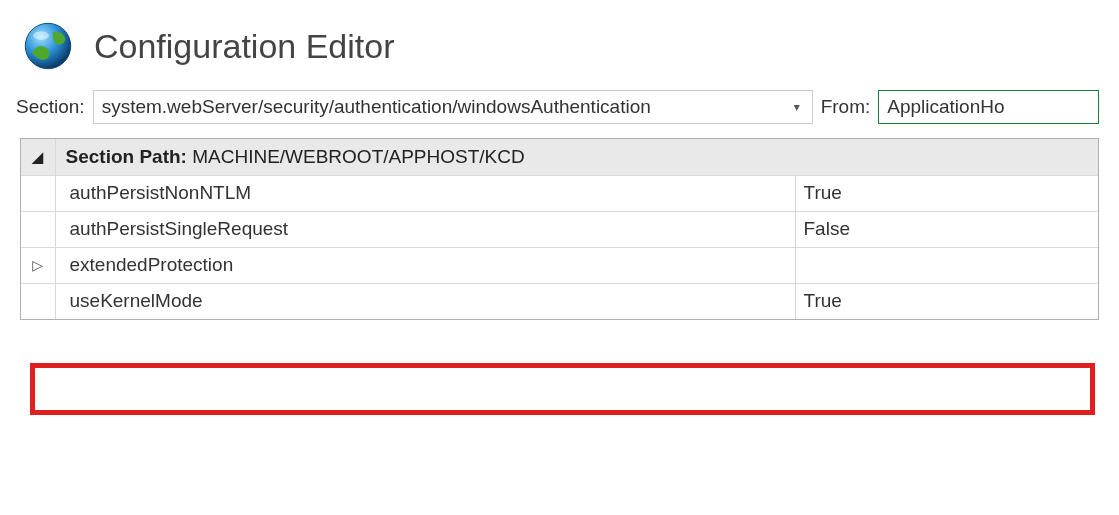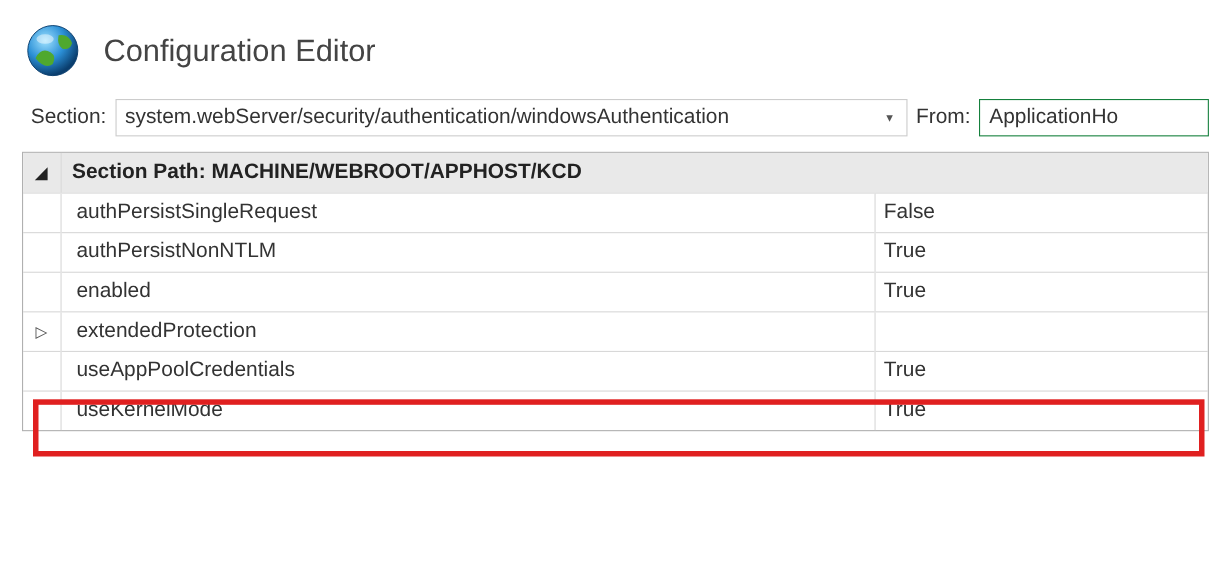--- a/index.html
+++ b/index.html
@@ -19,28 +19,28 @@
       padding: 18px 20px 10px 20px;
       gap: 18px;
     }
     .globe-icon {
       width: 56px;
       height: 56px;
       position: relative;
     }
     .globe-icon svg { width: 100%; height: 100%; }
     .title {
-      font-size: 28px;
+      font-size: 34px;
       font-weight: 400;
       color: #444;
     }
     .toolbar {
       display: flex;
       align-items: center;
-      padding: 6px 20px 14px 28px;
+      padding: 6px 20px 14px 16px;
       font-size: 19px;
       color: #333;
       gap: 8px;
     }
     .toolbar-label { white-space: nowrap; }
     .section-dropdown {
       flex: 0 0 auto;
       display: flex;
       align-items: center;
       border: 1px solid #ccc;
@@ -98,21 +98,21 @@
       color: #555;
       font-size: 14px;
       cursor: pointer;
     }
     .col-name { width: 740px; }
     .col-value { }
     .header-row {
       background: #e9e9e9;
     }
     .header-row td { font-weight: bold; color: #222; }
-    .header-row .path-normal { font-weight: bold; }
+    .header-row .path-normal { font-weight: normal; }
     .indent0 { padding-left: 10px !important; }
     .indent1 { padding-left: 14px !important; }
     .highlight-box {
       position: absolute;
       border: 5px solid #e02020;
       pointer-events: none;
     }
   </style>
 </head>
 <body>
@@ -152,42 +152,32 @@
   <table class="grid-table">
     <tbody>
         <tr class="header-row">
       <td class="col-expand">◢</td>
       <td colspan="2" class="indent0">
         <span>Section Path: </span><span class="path-normal">MACHINE/WEBROOT/APPHOST/KCD</span>
       </td>
     </tr>
     <tr>
       <td class="col-expand"></td>
-      <td class="col-name indent1">authPersistSingleRequest</td>
-      <td class="col-value">False</td>
-    </tr>
-    <tr>
-      <td class="col-expand"></td>
       <td class="col-name indent1">authPersistNonNTLM</td>
       <td class="col-value">True</td>
     </tr>
     <tr>
       <td class="col-expand"></td>
-      <td class="col-name indent1">enabled</td>
-      <td class="col-value">True</td>
+      <td class="col-name indent1">authPersistSingleRequest</td>
+      <td class="col-value">False</td>
     </tr>
     <tr>
       <td class="col-expand">▷</td>
       <td class="col-name indent1">extendedProtection</td>
       <td class="col-value"></td>
-    </tr>
-    <tr>
-      <td class="col-expand"></td>
-      <td class="col-name indent1">useAppPoolCredentials</td>
-      <td class="col-value">True</td>
     </tr>
     <tr>
       <td class="col-expand"></td>
       <td class="col-name indent1">useKernelMode</td>
       <td class="col-value">True</td>
     </tr>
   </tbody>
     </table>
 </div>
 

